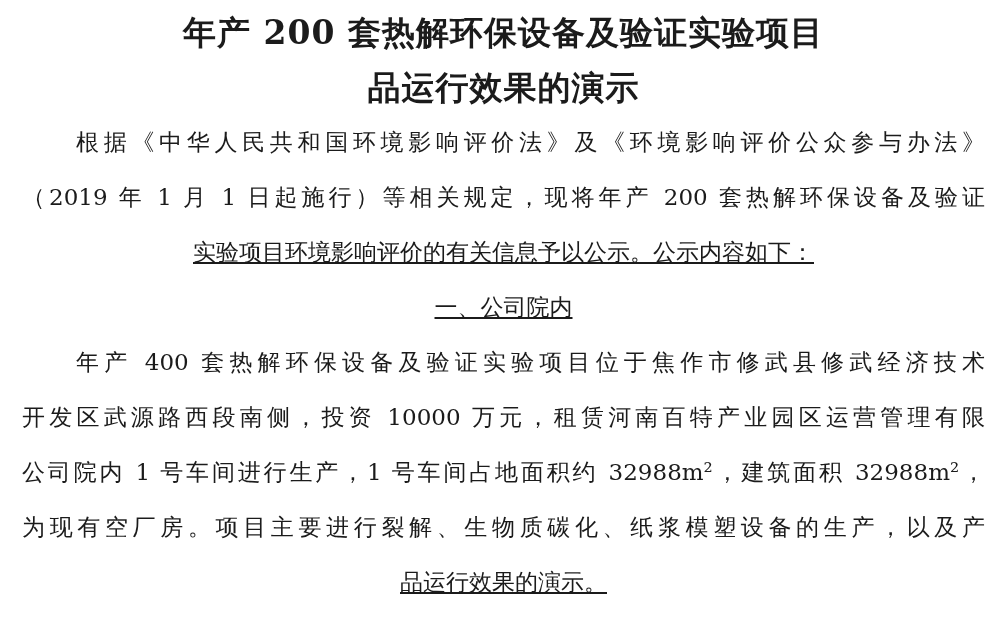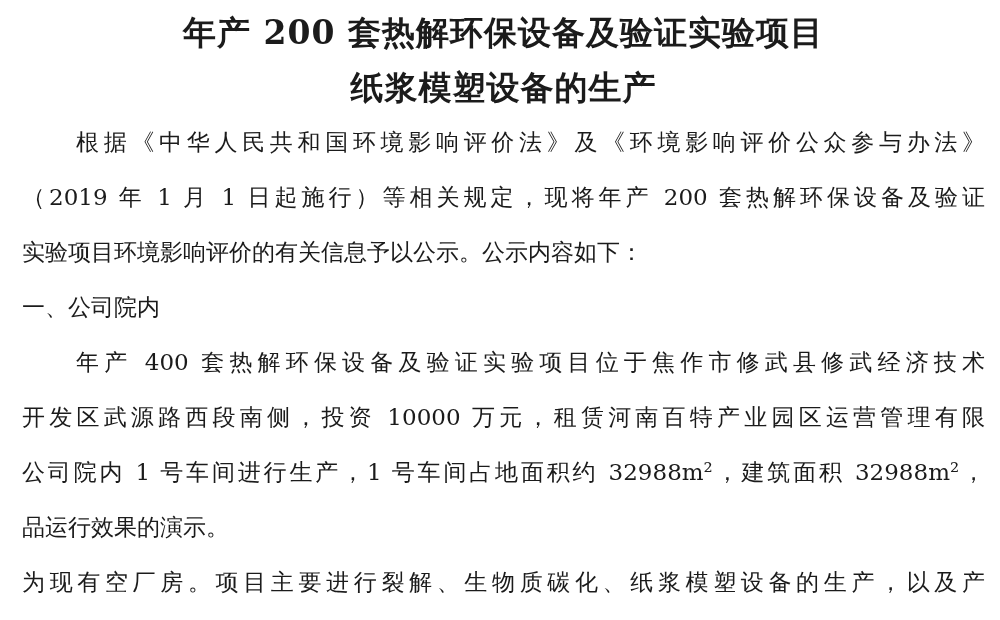--- a/index.html
+++ b/index.html
@@ -47,43 +47,44 @@
     overflow: hidden;
   }
 
   
   .indent {
     padding-left: 54px;
   }
 
   
   .left {
-    text-align: left;
+    text-align: center;
+    text-decoration: underline;
   }
 </style>
 </head>
 <body>
 
 <div class="doc">
 
   <div class="title-line">年产 200 套热解环保设备及验证实验项目</div>
 
-  <div class="title-line">纸浆模塑设备的生产</div>
+  <div class="title-line">品运行效果的演示</div>
 
   <div class="line justify indent">根据《中华人民共和国环境影响评价法》及《环境影响评价公众参与办法》</div>
 
   <div class="line justify">（2019 年 1 月 1 日起施行）等相关规定，现将年产 200 套热解环保设备及验证</div>
 
   <div class="line left">实验项目环境影响评价的有关信息予以公示。公示内容如下：</div>
 
   <div class="line left">一、公司院内</div>
 
   <div class="line justify indent">年产 400 套热解环保设备及验证实验项目位于焦作市修武县修武经济技术</div>
 
   <div class="line justify">开发区武源路西段南侧，投资 10000 万元，租赁河南百特产业园区运营管理有限</div>
 
   <div class="line justify">公司院内 1 号车间进行生产，1 号车间占地面积约 32988m²，建筑面积 32988m²，</div>
 
+  <div class="line justify">为现有空厂房。项目主要进行裂解、生物质碳化、纸浆模塑设备的生产，以及产</div>
+
   <div class="line left">品运行效果的演示。</div>
-
-  <div class="line justify">为现有空厂房。项目主要进行裂解、生物质碳化、纸浆模塑设备的生产，以及产</div>
 
 </div>
 
 </body></html>

